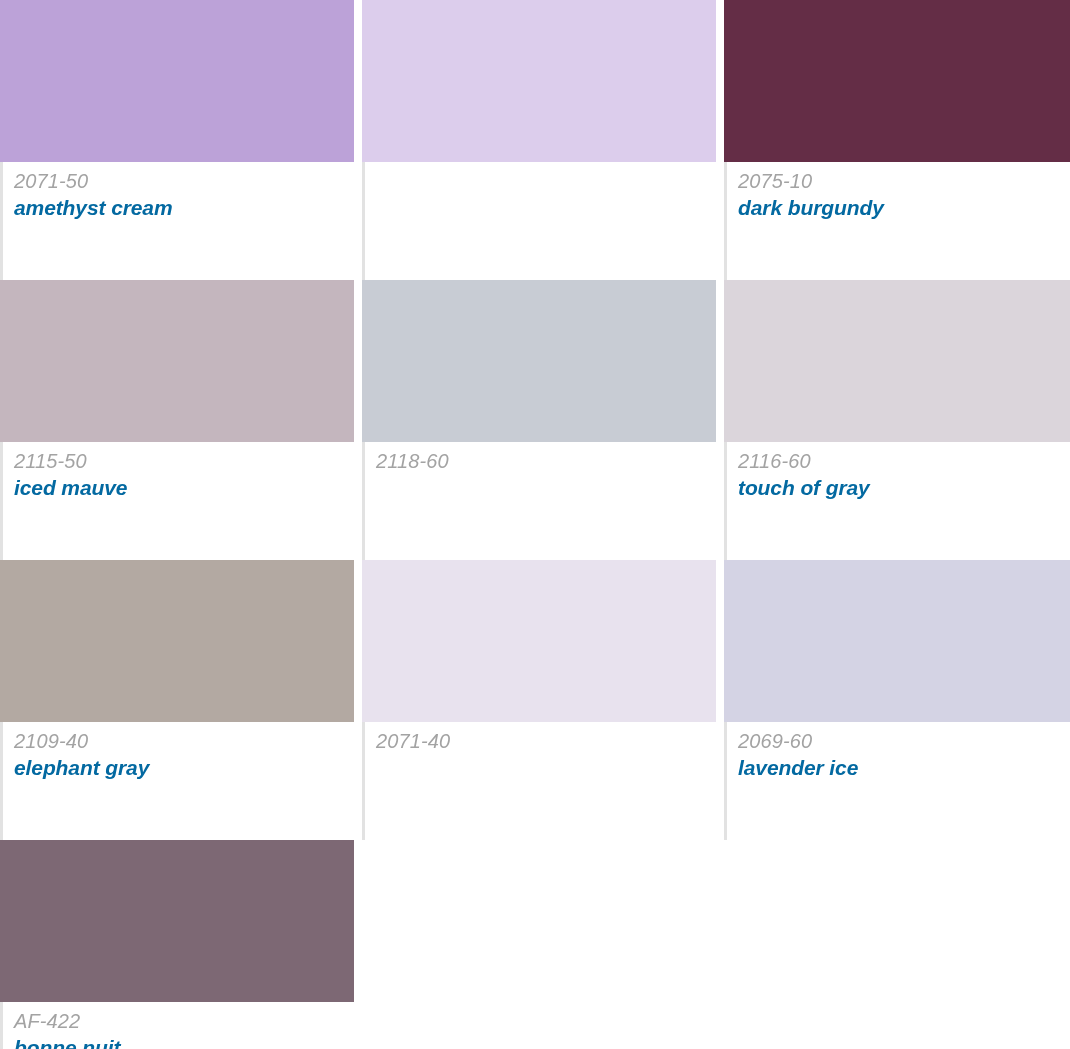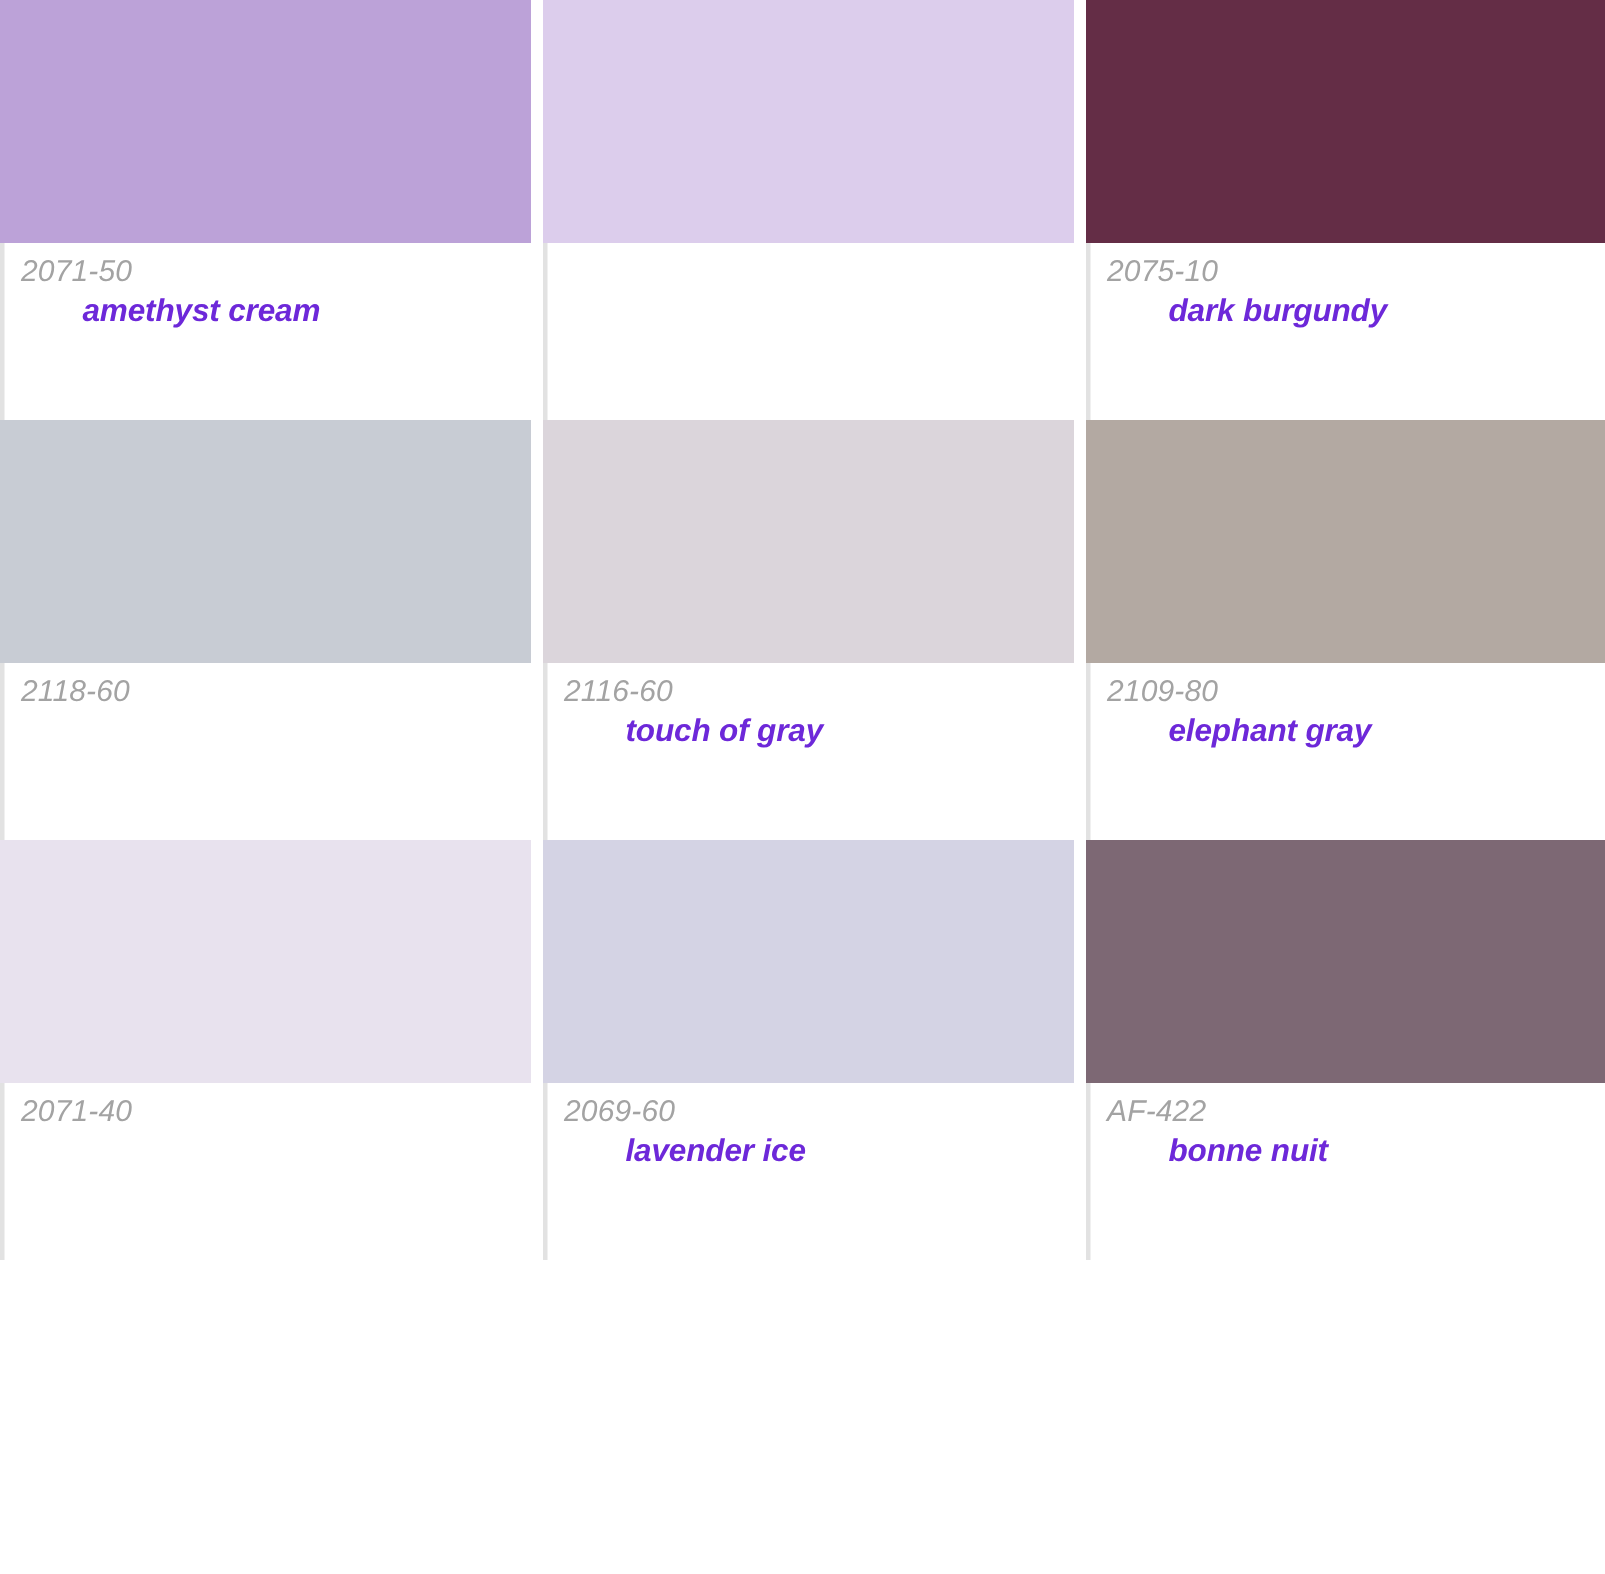--- a/index.html
+++ b/index.html
@@ -53,25 +53,24 @@
     line-height: 26px;
     color: #a3a3a3;
     font-weight: normal;
     letter-spacing: 0.1px;
     white-space: nowrap;
   }
 
   .swatch-name {
     font-size: 21px;
     line-height: 27px;
-    color: #6d28d9;
+    color: #0369a1;
     font-weight: bold;
     letter-spacing: -0.1px;
     white-space: nowrap;
-    margin-left: 41px;
   }
 </style>
 </head>
 <body>
 
 <div class="swatch-grid">
     <div class="swatch-card">
       <div class="swatch-color" style="background: rgb(188, 162, 216);"></div>
       <div class="swatch-caption">
         <div class="swatch-code">2071-50</div>
@@ -84,36 +83,43 @@
       </div>
     </div>
     <div class="swatch-card">
       <div class="swatch-color" style="background: rgb(100, 45, 70);"></div>
       <div class="swatch-caption">
         <div class="swatch-code">2075-10</div>
         <div class="swatch-name">dark burgundy</div>
       </div>
     </div>
     <div class="swatch-card">
+      <div class="swatch-color" style="background: rgb(196, 182, 190);"></div>
+      <div class="swatch-caption">
+        <div class="swatch-code">2115-50</div>
+        <div class="swatch-name">iced mauve</div>
+      </div>
+    </div>
+    <div class="swatch-card">
       <div class="swatch-color" style="background: rgb(200, 204, 212);"></div>
       <div class="swatch-caption">
         <div class="swatch-code">2118-60</div>
       </div>
     </div>
     <div class="swatch-card">
       <div class="swatch-color" style="background: rgb(219, 213, 219);"></div>
       <div class="swatch-caption">
         <div class="swatch-code">2116-60</div>
         <div class="swatch-name">touch of gray</div>
       </div>
     </div>
     <div class="swatch-card">
       <div class="swatch-color" style="background: rgb(179, 169, 162);"></div>
       <div class="swatch-caption">
-        <div class="swatch-code">2109-80</div>
+        <div class="swatch-code">2109-40</div>
         <div class="swatch-name">elephant gray</div>
       </div>
     </div>
     <div class="swatch-card">
       <div class="swatch-color" style="background: rgb(232, 226, 238);"></div>
       <div class="swatch-caption">
         <div class="swatch-code">2071-40</div>
       </div>
     </div>
     <div class="swatch-card">

